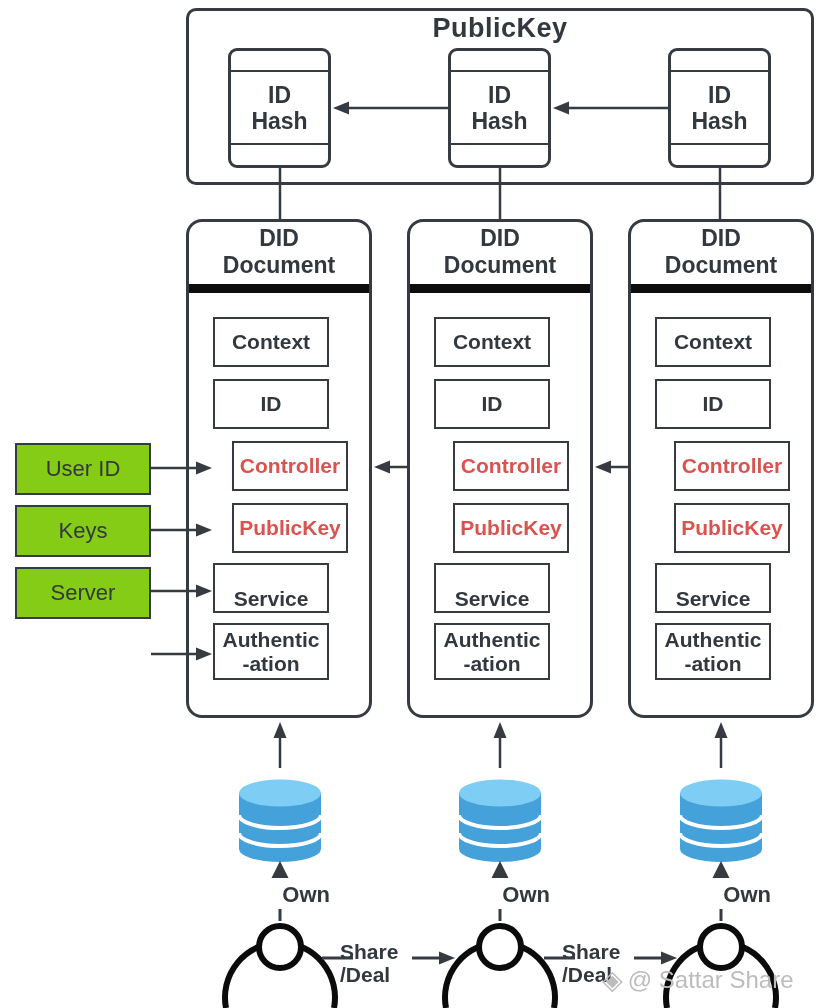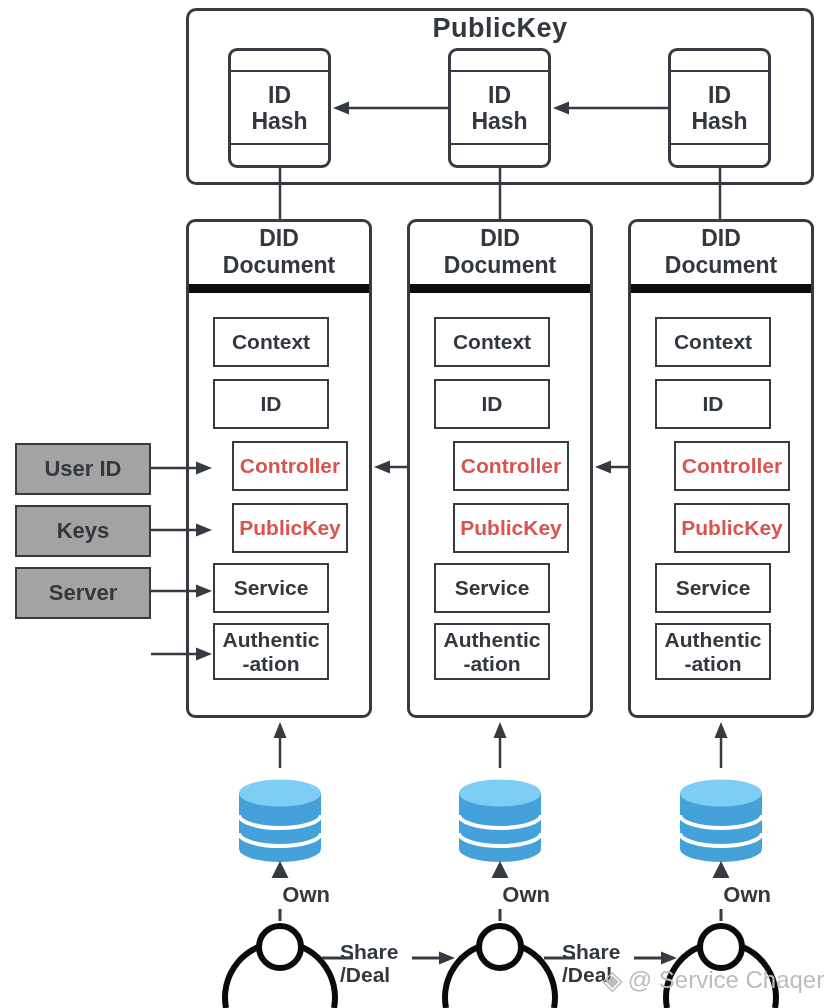--- a/index.html
+++ b/index.html
@@ -18,28 +18,28 @@
   svg.layer{position:absolute;left:0;top:0;z-index:2;pointer-events:none;}
   
   .bc-box{left:186px;top:8px;width:628px;height:177px;border:3px solid var(--line);border-radius:10px;box-sizing:border-box;}
   .bc-title{left:186px;top:13px;width:628px;text-align:center;font-size:27px;font-weight:bold;letter-spacing:0.5px;}
   
   .idblock{top:48px;width:103px;height:120px;border:3px solid var(--line);border-radius:9px;box-sizing:border-box;display:flex;flex-direction:column;z-index:1;}
   .idcap-top{height:19px;border-bottom:2.5px solid var(--line);}
   .idcap-bot{height:20px;border-top:2.5px solid var(--line);}
   .idbody{flex:1;display:flex;flex-direction:column;align-items:center;justify-content:center;font-size:23px;font-weight:bold;line-height:26px;}
   
-  .doc{top:219px;width:186px;height:499px;border:3px solid var(--line);border-radius:9px;box-sizing:border-box;z-index:1;}
+  .doc{top:219px;width:186px;height:499px;border:3px solid var(--line);border-radius:16px;box-sizing:border-box;z-index:1;}
   .doc-title{position:absolute;left:0;top:3px;width:100%;text-align:center;font-size:23px;font-weight:bold;line-height:27px;}
   .doc-bar{position:absolute;left:0;top:62px;width:100%;height:9px;background:var(--bar);}
   .field{position:absolute;left:24px;width:116px;height:50px;border:2.5px solid var(--line);box-sizing:border-box;display:flex;flex-direction:column;align-items:center;justify-content:center;font-size:21px;font-weight:bold;line-height:24px;background:#fff;}
-  .f0{top:95px;} .f1{top:157px;} .f2{top:219px;} .f3{top:281px;} .f4{top:341px;} .f5{top:401px;height:57px;}
+  .f0{top:95px;} .f1{top:157px;} .f2{top:219px;} .f3{top:281px;} .f4{top:341px;justify-content:flex-end;} .f5{top:401px;height:57px;}
   .red{color:var(--red);margin-left:19px;}
   
-  .input-box{left:15px;width:136px;height:52px;border:2.5px solid var(--line);box-sizing:border-box;display:flex;align-items:center;justify-content:center;font-size:22px;font-weight:bold;background:#a3a3a3;z-index:1;}
+  .input-box{left:15px;width:136px;height:52px;border:2.5px solid var(--line);box-sizing:border-box;display:flex;align-items:center;justify-content:center;font-size:22px;font-weight:normal;background:#84cc16;z-index:1;}
   
   .own{top:882px;width:100px;text-align:right;font-size:22px;font-weight:bold;z-index:1;}
   .share{top:940px;width:84px;text-align:left;font-size:21px;font-weight:bold;line-height:23px;z-index:1;}
   .share span{display:block;}
   .two-line span{display:block;}
   
   .wm{left:602px;top:966px;display:flex;align-items:center;gap:5px;color:var(--wm);font-size:24px;z-index:3;}
   .wm-glyph{font-size:27px;line-height:24px;}
 </style>
 </head>
@@ -174,21 +174,21 @@
     <span>Share</span>
     <span>/Deal</span>
   </div>
   <div class="abs share" style="left:562px">
     <span>Share</span>
     <span>/Deal</span>
   </div>
 
   <div class="abs wm">
     <span class="wm-glyph">◈</span>
-    <span>@ Service Chaqer</span>
+    <span>@ Sattar Share</span>
   </div>
 
   <svg class="layer" width="828" height="1008" viewBox="0 0 828 1008">
     <defs>
       <marker id="ah" markerUnits="userSpaceOnUse" markerWidth="17" markerHeight="14" refX="1.5" refY="7" orient="auto">
         <path d="M0.5,0.5 L16.5,7 L0.5,13.5 Z" fill="#363b41"></path>
       </marker>
     </defs>
 
     <line x1="449" y1="108" x2="348" y2="108" stroke="#363b41" stroke-width="2.5" marker-end="url(#ah)"></line>

